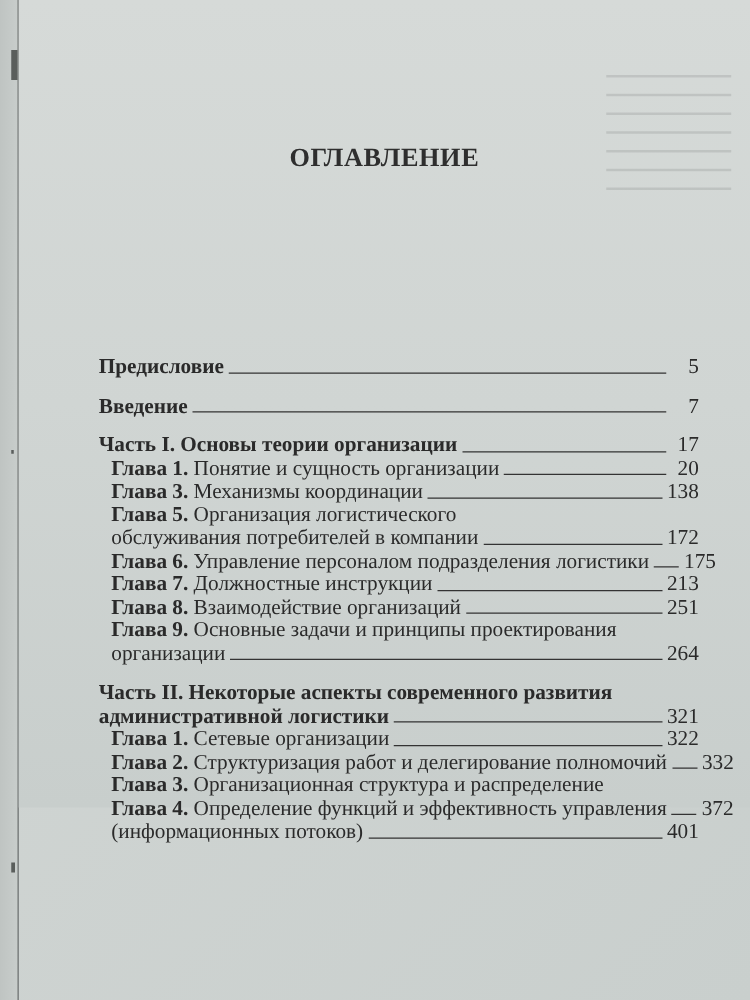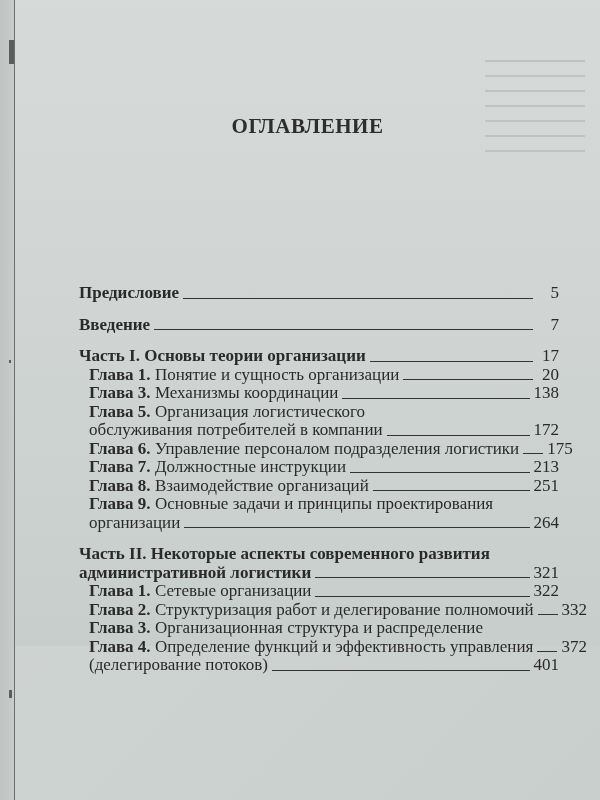--- a/index.html
+++ b/index.html
@@ -211,19 +211,19 @@
     </div>
 
     <div class="row indent">
       <span class="txt"><span class="b">Глава 4.</span> <span>Определение функций и эффективность управления</span></span>
       <span class="leader"></span>
       <span class="pg">372</span>
     </div>
 
 
     <div class="row indent cont">
-      <span class="txt">(делегирование потоков)</span>
+      <span class="txt">(информационных потоков)</span>
       <span class="leader"></span>
       <span class="pg">401</span>
     </div>
 
   </div>
 </div>
 
 </body></html>

